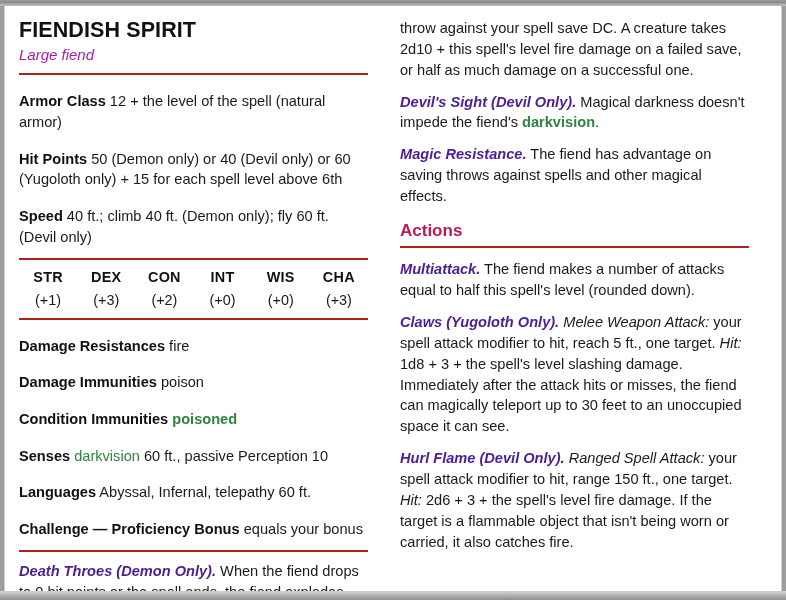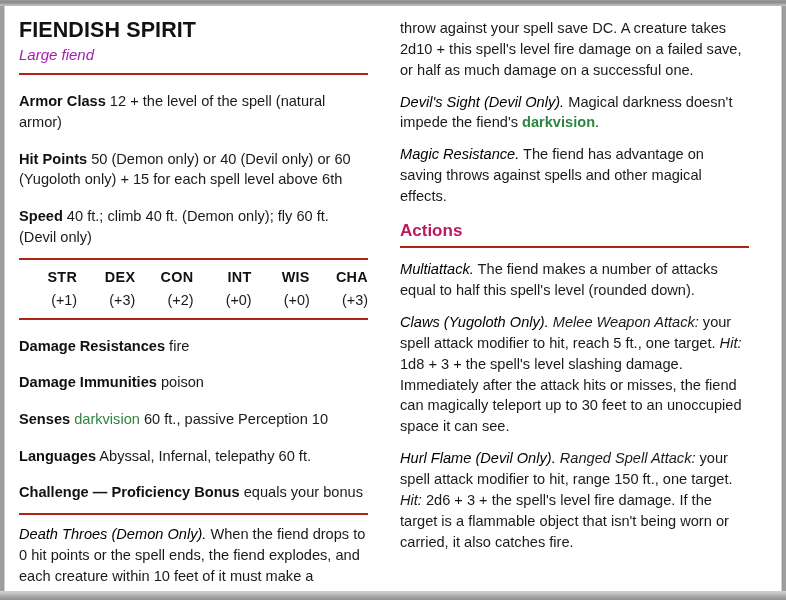--- a/index.html
+++ b/index.html
@@ -101,21 +101,21 @@
   .link-bold { color: #2e8540; font-weight: bold; text-decoration: none; }
 
   
   .abilities {
     width: 100%;
     border-collapse: collapse;
     table-layout: fixed;
     margin: 1px 0 2px 0;
   }
   .abilities td {
-    text-align: right;
+    text-align: center;
     padding: 0;
     color: #1a1a1a;
   }
   .ab-head td {
     font-size: 14.4px;
     font-weight: bold;
     letter-spacing: 0.3px;
     padding-bottom: 7px;
     color: #111111;
   }
@@ -130,23 +130,23 @@
 
   
   .trait {
     font-size: 14.6px;
     line-height: 1.43;
     color: #1a1a1a;
     margin: 0 0 11px 0;
   }
   .trait:last-child { margin-bottom: 0; }
   .trait-title {
-    font-weight: normal;
-    font-style: italic;
-    color: #000000;
+    font-weight: bold;
+    font-style: italic;
+    color: #4c1d95;
   }
   .atk-type {
     font-style: italic;
   }
   .hit-label {
     font-style: italic;
   }
 
   .section-head {
     font-size: 17px;
@@ -219,20 +219,24 @@
         <p class="attr-line">
           <b>Damage Resistances</b>
           <span>fire</span>
         </p>
 
         <p class="attr-line">
           <b>Damage Immunities</b>
           <span>poison</span>
         </p>
 
+        <p class="attr-line">
+          <b>Condition Immunities</b>
+          <a href="#" class="link-bold">poisoned</a>
+        </p>
 
         <p class="attr-line">
           <b>Senses</b>
           <a href="#" class="link">darkvision</a>
           <span>60 ft., passive Perception 10</span>
         </p>
 
         <p class="attr-line">
           <b>Languages</b>
           <span>Abyssal, Infernal, telepathy 60 ft.</span>

